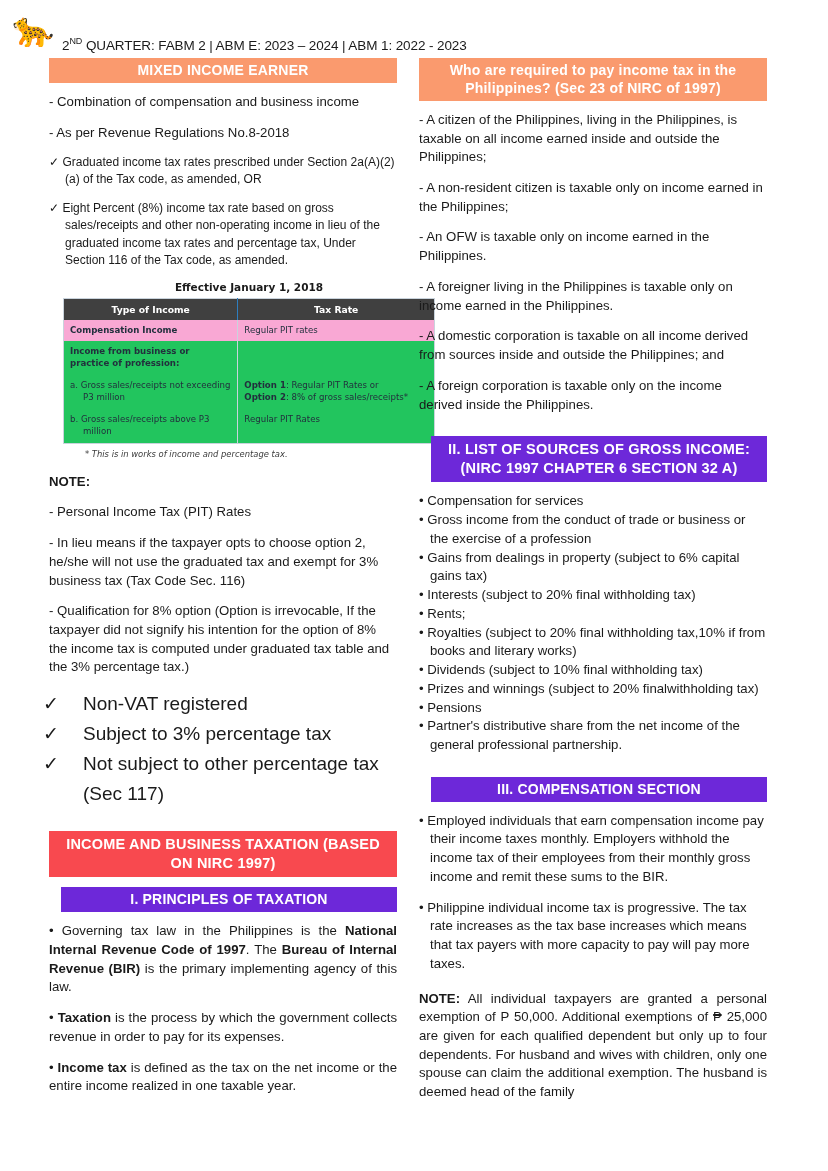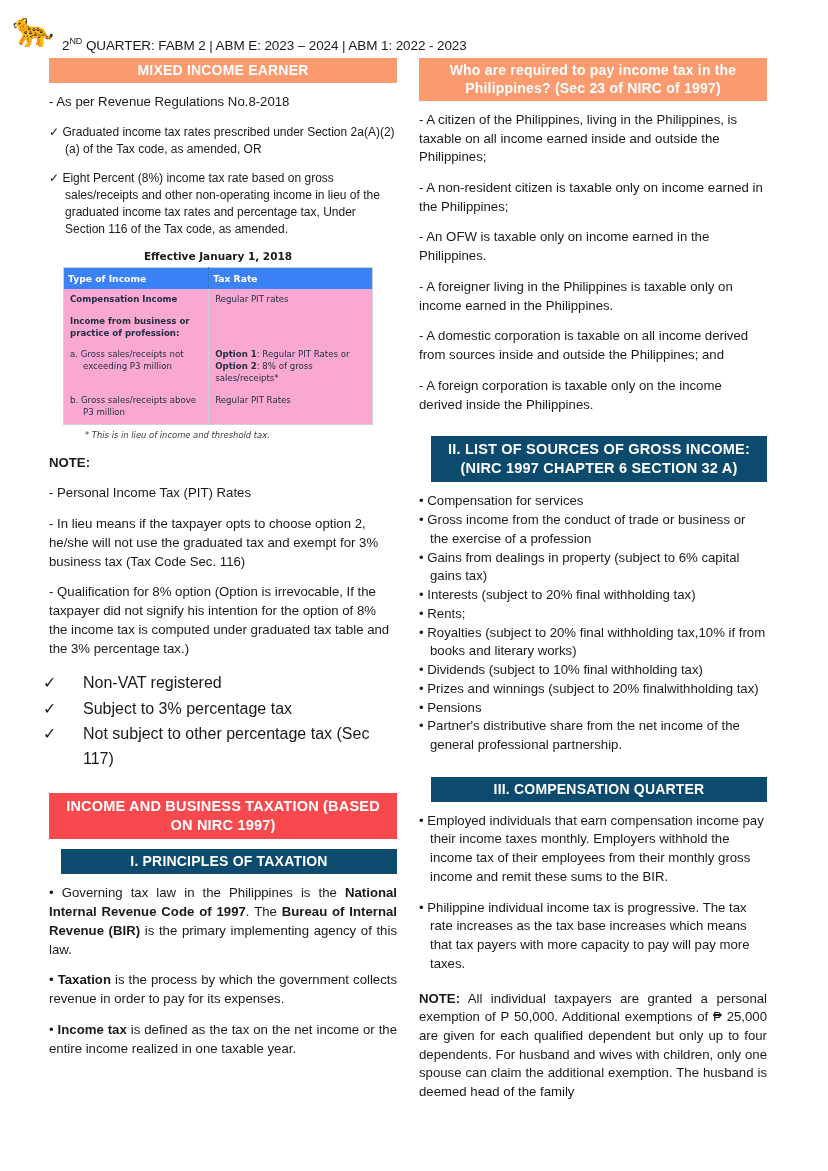--- a/index.html
+++ b/index.html
@@ -53,21 +53,21 @@
 
   
   .banner {
     color: #ffffff;
     font-weight: bold;
     text-align: center;
     letter-spacing: 0.2px;
     line-height: 1.28;
   }
   .banner-salmon { background: #fa9a6e; }
-  .banner-orange { background: #0c4a6e; margin-left: 12px; }
+  .banner-orange { background: #6d28d9; margin-left: 12px; }
   .banner-red    { background: #f8494f; }
 
   .banner-lg { font-size: 14.5px; padding: 4px 8px 5px; }
   .banner-md { font-size: 14px;   padding: 4px 8px 3px; }
 
   
   p.t {
     font-size: 13.2px;
     line-height: 1.42;
     margin: 0 0 12px 0;
@@ -90,21 +90,21 @@
   }
   ul.bullets li::before {
     content: "\2022\00a0";
   }
 
   ul.checks {
     list-style: none;
     margin: 0; padding: 0;
   }
   ul.checks li {
-    font-size: 16px;
+    font-size: 19px;
     line-height: 1.58;
     padding-left: 34px;
     text-indent: -20px;
   }
   ul.checks li::before {
     content: "\2713";
     display: inline-block;
     width: 20px;
   }
 
@@ -117,57 +117,57 @@
   }
   .chk-para::before {
     content: "\2713\00a0";
   }
 
   .note-label { font-weight: bold; }
 
   
   .table-wrap {
     margin: 6px 0 4px 14px;
-    width: 310px;
+    width: 372px;
   }
   .table-caption {
     text-align: center;
     font-size: 10.5px;
     font-weight: bold;
     color: #1a1a1a;
     margin-bottom: 5px;
     font-family: "DejaVu Sans", sans-serif;
   }
   table.pit {
     border-collapse: collapse;
     width: 100%;
     font-family: "DejaVu Sans", sans-serif;
     font-size: 8.6px;
     color: #22303d;
     border: 1px solid #c9d3dc;
   }
   table.pit th {
-    background: #3b82f6;
+    background: #404040;
     color: #ffffff;
     font-weight: bold;
     font-size: 9.2px;
     padding: 5px 4px;
-    text-align: left;
+    text-align: center;
     border-right: 1px solid #2e7ebf;
   }
   table.pit th:last-child { border-right: none; }
   table.pit td {
     padding: 5px 6px;
     vertical-align: top;
     border-right: 1px solid #c9d3dc;
     line-height: 1.38;
   }
   table.pit td:last-child { border-right: none; }
   table.pit tr.r-white td { background: #f9a8d4; }
-  table.pit tr.r-tint  td { background: #f9a8d4; }
+  table.pit tr.r-tint  td { background: #22c55e; }
   table.pit .b { font-weight: bold; }
   .sub-a, .sub-b { display: block; padding-left: 13px; text-indent: -13px; }
   .tbl-footnote {
     font-size: 8.4px;
     font-style: italic;
     color: #3a3a3a;
     margin-top: 5px;
     padding-left: 22px;
     font-family: "DejaVu Sans", sans-serif;
   }
@@ -180,20 +180,21 @@
   <div class="header-title"><span>2</span><sup>ND</sup><span> QUARTER: FABM 2 | ABM E: 2023 – 2024 | ABM 1: 2022 - 2023</span></div>
 </div>
 
 <div class="columns">
 
   <div class="col">
 
     <div class="banner banner-salmon banner-md">MIXED INCOME EARNER</div>
     <div class="gap-sm"></div>
 
+    <p class="t">- Combination of compensation and business income</p>
     <p class="t">- As per Revenue Regulations No.8-2018</p>
 
     <p class="chk-para">Graduated income tax rates prescribed under Section 2a(A)(2)(a) of the Tax code, as amended, OR</p>
     <p class="chk-para">Eight Percent (8%) income tax rate based on gross sales/receipts and other non-operating income in lieu of the graduated income tax rates and percentage tax, Under Section 116 of the Tax code, as amended.</p>
 
     <div class="table-wrap">
       <div class="table-caption">Effective January 1, 2018</div>
       <table class="pit">
         <thead>
           <tr>
@@ -220,21 +221,21 @@
             </td>
           </tr>
           <tr class="r-tint">
             <td>
               <span class="sub-b">b. Gross sales/receipts above P3 million</span>
             </td>
             <td>Regular PIT Rates</td>
           </tr>
         </tbody>
       </table>
-      <div class="tbl-footnote">* This is in lieu of income and threshold tax.</div>
+      <div class="tbl-footnote">* This is in works of income and percentage tax.</div>
     </div>
 
     <div class="gap-sm"></div>
     <p class="t note-label">NOTE:</p>
     <p class="t">- Personal Income Tax (PIT) Rates</p>
     <p class="t">- In lieu means if the taxpayer opts to choose option 2, he/she will not use the graduated tax and exempt for 3% business tax (Tax Code Sec. 116)</p>
     <p class="t">- Qualification for 8% option (Option is irrevocable, If the taxpayer did not signify his intention for the option of 8% the income tax is computed under graduated tax table and the 3% percentage tax.)</p>
 
     <ul class="checks">
       <li>Non-VAT registered</li>
@@ -276,21 +277,21 @@
       <li>Interests (subject to 20% final withholding tax)</li>
       <li>Rents;</li>
       <li>Royalties (subject to 20% final withholding tax,10% if from books and literary works)</li>
       <li>Dividends (subject to 10% final withholding tax)</li>
       <li>Prizes and winnings (subject to 20% finalwithholding tax)</li>
       <li>Pensions</li>
       <li>Partner's distributive share from the net income of the general professional partnership.</li>
     </ul>
 
     <div class="gap-lg"></div>
-    <div class="banner banner-orange banner-md">III. COMPENSATION QUARTER</div>
+    <div class="banner banner-orange banner-md">III. COMPENSATION SECTION</div>
     <div class="gap-sm"></div>
 
     <ul class="bullets">
       <li style="margin-bottom:12px">Employed individuals that earn compensation income pay their income taxes monthly. Employers withhold the income tax of their employees from their monthly gross income and remit these sums to the BIR.</li>
       <li>Philippine individual income tax is progressive. The tax rate increases as the tax base increases which means that tax payers with more capacity to pay will pay more taxes.</li>
     </ul>
 
     <div class="gap-md"></div>
     <p class="t just"><span class="note-label">NOTE:</span><span> All individual taxpayers are granted a personal exemption of P 50,000. Additional exemptions of ₱ 25,000 are given for each qualified dependent but only up to four dependents. For husband and wives with children, only one spouse can claim the additional exemption. The husband is deemed head of the family</span></p>
   </div>

